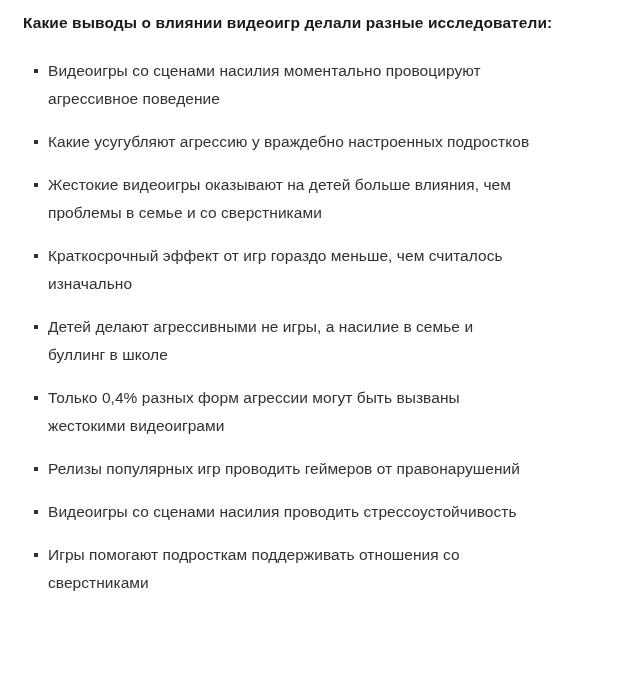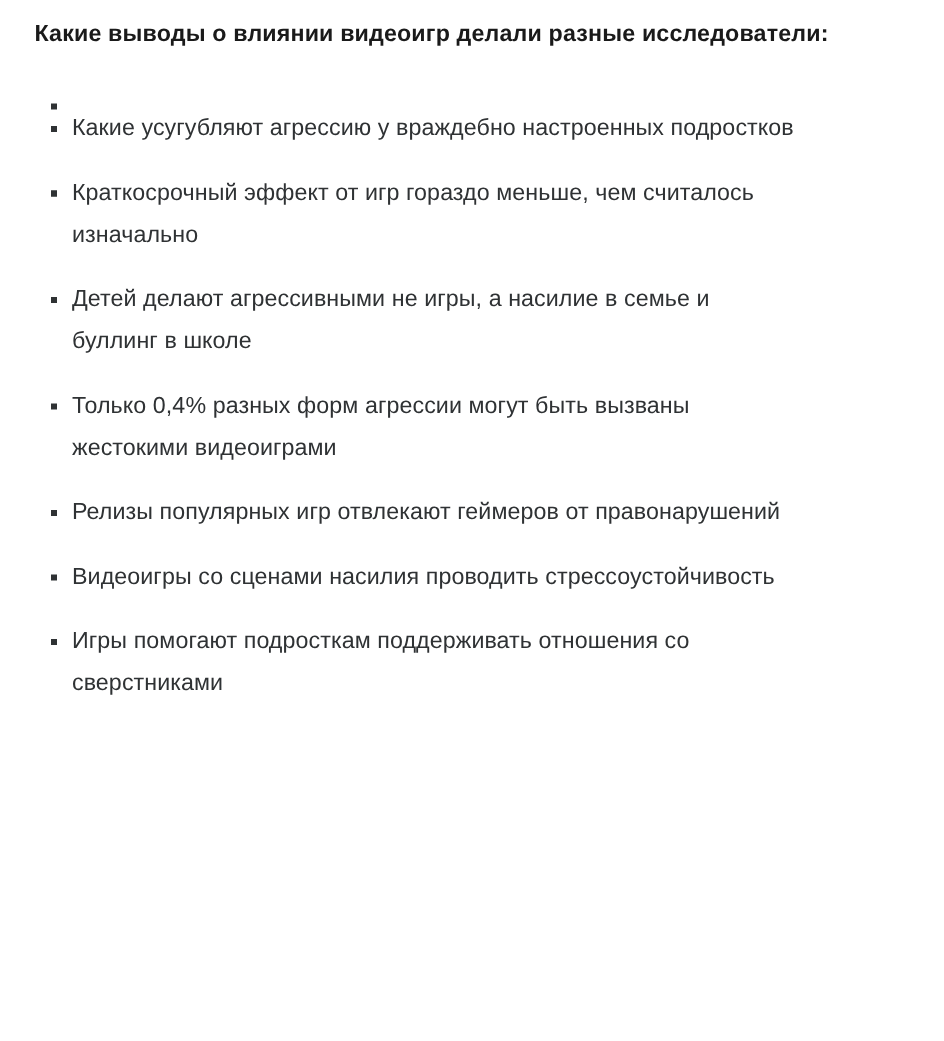--- a/index.html
+++ b/index.html
@@ -74,50 +74,55 @@
 <body>
 
 <div class="page">
 
   <h2 class="heading">Какие выводы о влиянии видеоигр делали разные исследователи:</h2>
 
   <ul class="conclusions-list">
 
     <li class="conclusion-item">
       <span class="bullet-marker"></span>
+      <span class="item-text">Видеоигры со сценами насилия моментально провоцируют агрессивное поведение</span>
     </li>
 
     <li class="conclusion-item">
       <span class="bullet-marker"></span>
       <span class="item-text">Какие усугубляют агрессию у враждебно настроенных подростков</span>
     </li>
 
     <li class="conclusion-item">
       <span class="bullet-marker"></span>
     </li>
 
+    <li class="conclusion-item">
+      <span class="bullet-marker"></span>
+      <span class="item-text">Жестокие видеоигры оказывают на детей больше влияния, чем проблемы в семье и со сверстниками</span>
+    </li>
 
     <li class="conclusion-item">
       <span class="bullet-marker"></span>
       <span class="item-text">Краткосрочный эффект от игр гораздо меньше, чем считалось изначально</span>
     </li>
 
     <li class="conclusion-item">
       <span class="bullet-marker"></span>
       <span class="item-text">Детей делают агрессивными не игры, а насилие в семье и буллинг в школе</span>
     </li>
 
     <li class="conclusion-item">
       <span class="bullet-marker"></span>
       <span class="item-text">Только 0,4% разных форм агрессии могут быть вызваны жестокими видеоиграми</span>
     </li>
 
     <li class="conclusion-item">
       <span class="bullet-marker"></span>
-      <span class="item-text">Релизы популярных игр отвлекают геймеров от правонарушений</span>
+      <span class="item-text">Релизы популярных игр проводить геймеров от правонарушений</span>
     </li>
 
     <li class="conclusion-item">
       <span class="bullet-marker"></span>
       <span class="item-text">Видеоигры со сценами насилия проводить стрессоустойчивость</span>
     </li>
 
     <li class="conclusion-item">
       <span class="bullet-marker"></span>
       <span class="item-text">Игры помогают подросткам поддерживать отношения со сверстниками</span>

